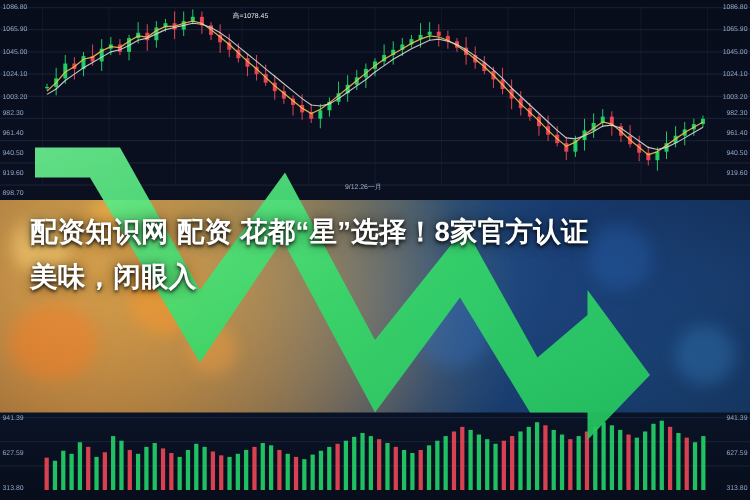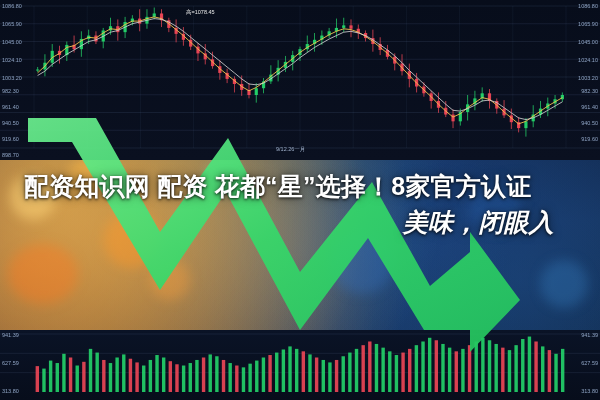--- a/index.html
+++ b/index.html
@@ -44,25 +44,25 @@
   }
   .axis-label.right{text-align:right;}
   .note{
     position:absolute;font-size:5.5px;color:#cfd8e6;white-space:nowrap;
   }
   
   .arrow-wrap{position:absolute;left:0;top:0;width:600px;height:400px;}
   
   .headline{
     position:absolute;left:24px;top:168px;width:556px;
-    font-size:25px;line-height:36px;font-weight:bold;color:#ffffff;
+    font-size:22px;line-height:36px;font-weight:bold;color:#ffffff;
     text-shadow:0 1px 3px rgba(0,0,0,.85), 0 0 10px rgba(0,0,0,.6);
     letter-spacing:.2px;
   }
-  .headline .second{display:block;text-align:right;padding-right:26px;font-style:italic;}
+  .headline .second{display:block;text-align:left;padding-right:26px;}
 </style>
 </head>
 <body>
 
 <div class="stage">
 
   <div class="bokeh-band">
     <div class="bokeh-dot" style="left:10px;top:34px;width:46px;height:46px;background:rgba(255,214,120,.55);"></div>
     <div class="bokeh-dot" style="left:70px;top:18px;width:34px;height:34px;background:rgba(255,186,70,.5);"></div>
     <div class="bokeh-dot" style="left:104px;top:72px;width:56px;height:56px;background:rgba(255,150,40,.45);"></div>

